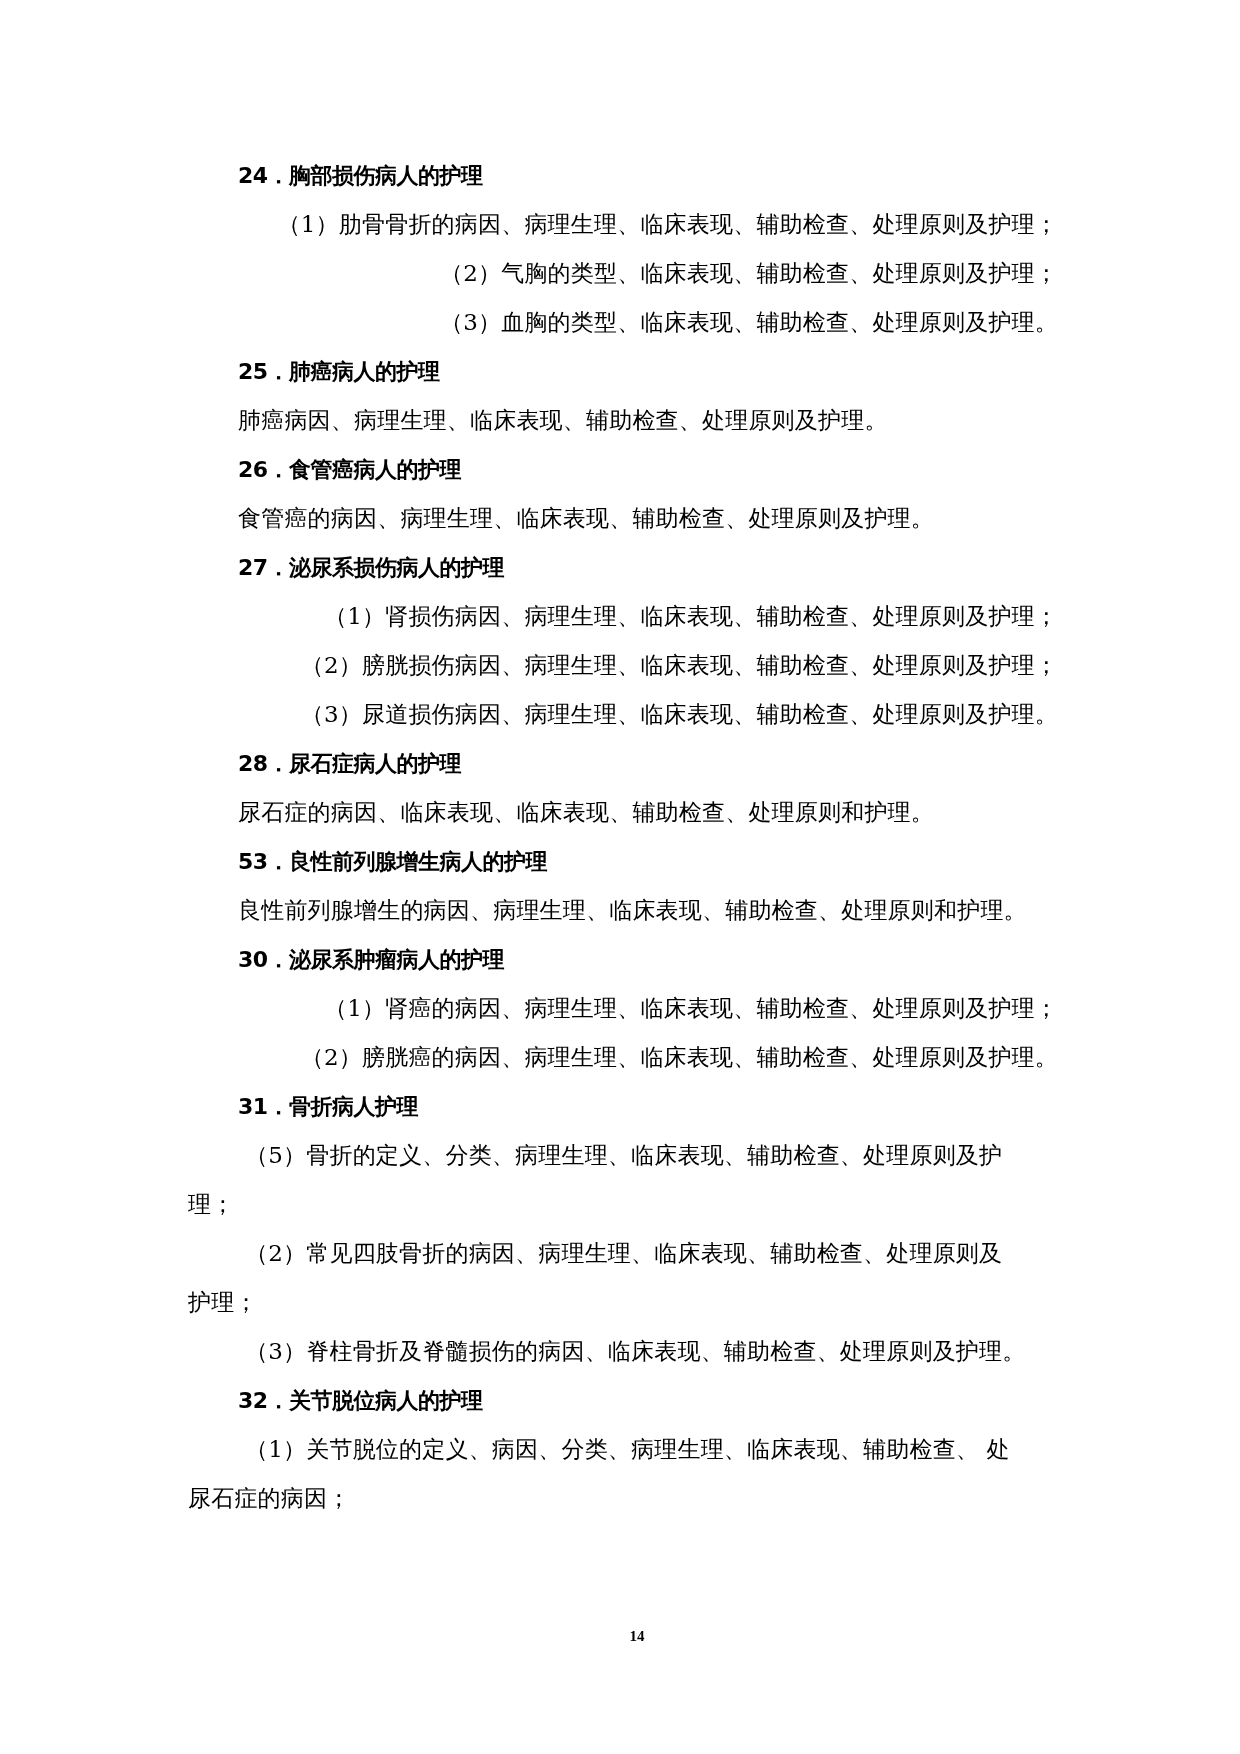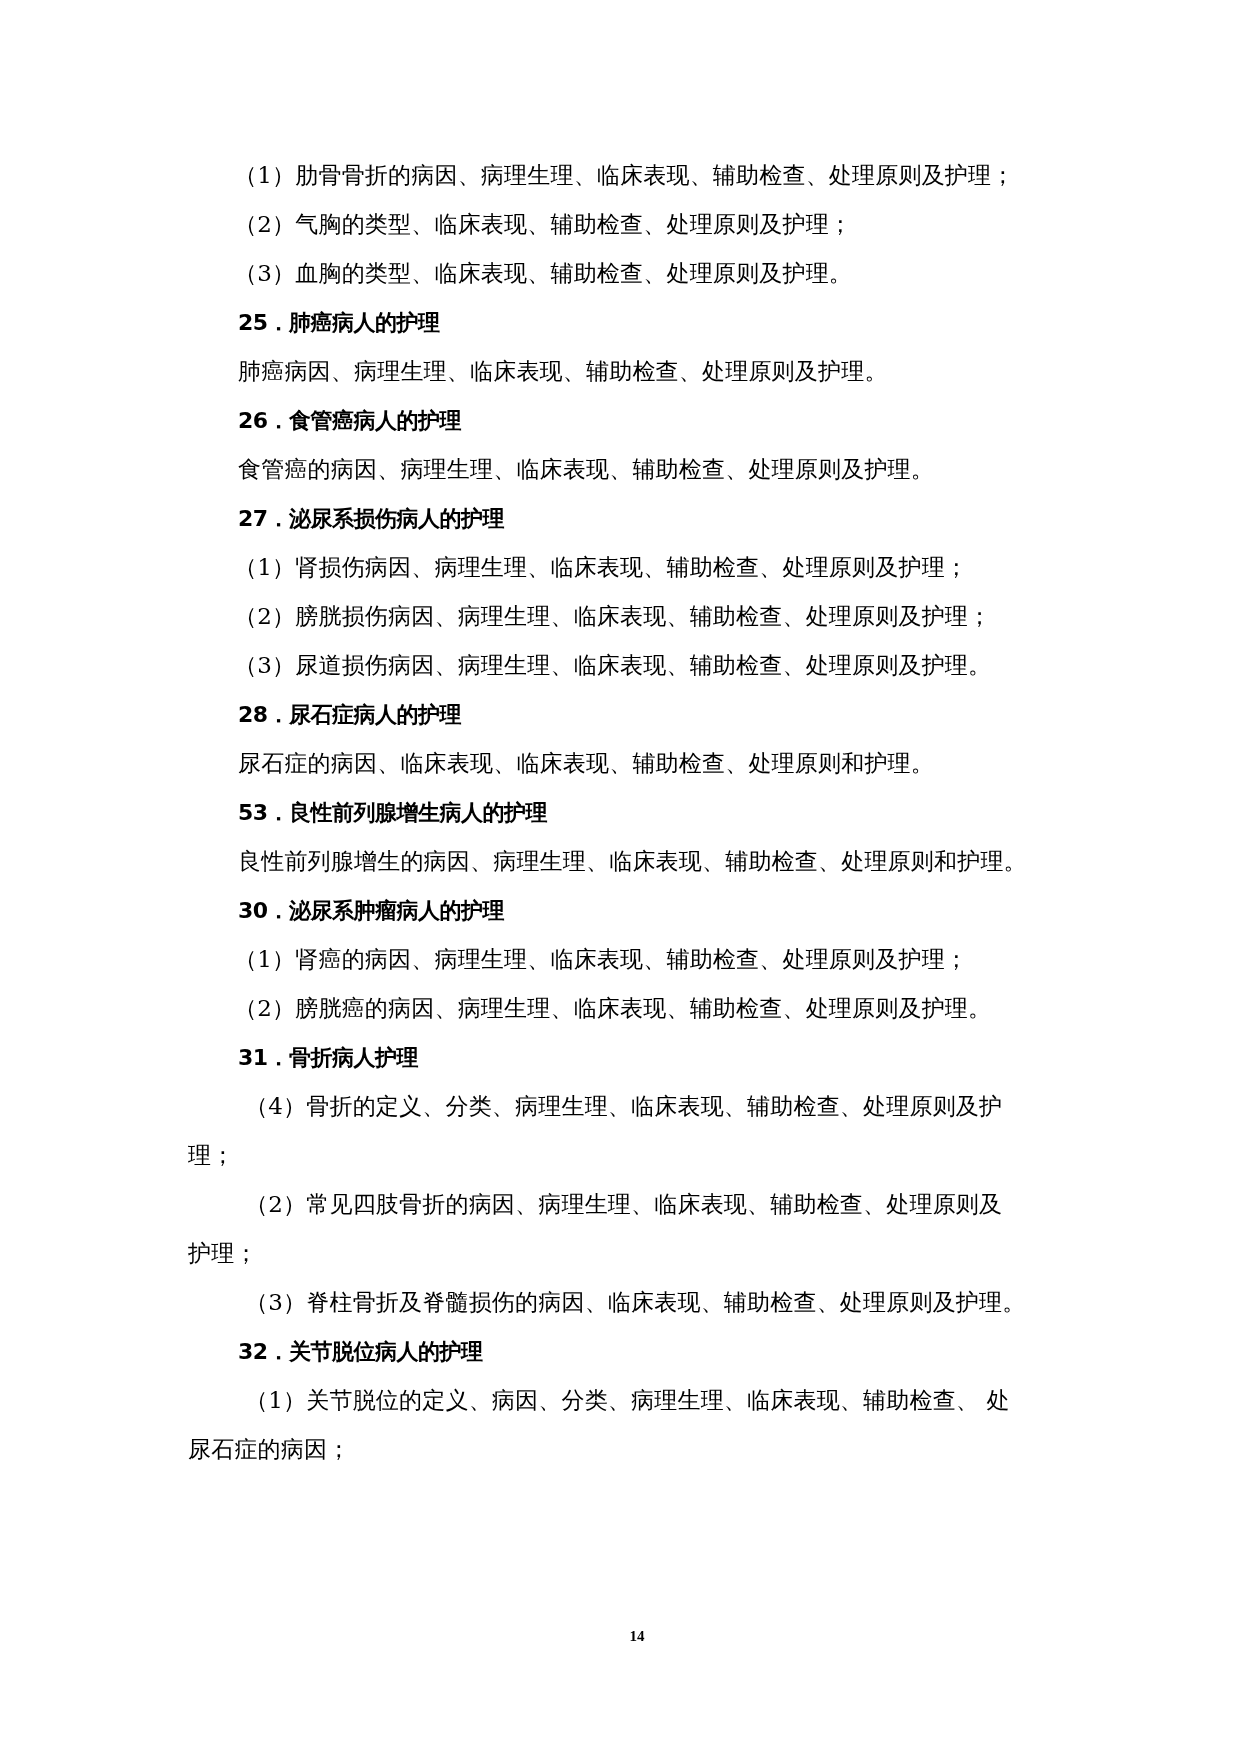--- a/index.html
+++ b/index.html
@@ -10,35 +10,36 @@
   }
   .page { position: absolute; left: 0; top: 0; width: 1240px; height: 1754px; }
   .content {
     position: absolute; left: 188px; top: 151px; width: 870px;
   }
   .line {
     height: 49px; line-height: 49px; font-size: 23px; white-space: nowrap;
     letter-spacing: 0.2px;
   }
   .heading { font-weight: bold; padding-left: 50px; font-family: "DejaVu Sans", "Liberation Sans", sans-serif; font-size: 22px; letter-spacing: -0.5px; }
-  .item { padding-left: 46px; }
+  .item { padding-left: 46px; text-align: right; }
   .body-plain { padding-left: 50px; }
   .item-indent { padding-left: 57px; }
   .cont { padding-left: 0; }
   .pagenum {
     position: absolute; left: 17px; width: 1240px; top: 1628px; text-align: center;
     font-family: Liberation Serif, serif; font-weight: bold; font-size: 15px;
   }
 </style>
 </head>
 <body>
 
 <div class="page">
   <div class="content">
 
+    <div class="line heading">24．胸部损伤病人的护理</div>
     <div class="line item">（1）肋骨骨折的病因、病理生理、临床表现、辅助检查、处理原则及护理；</div>
     <div class="line item">（2）气胸的类型、临床表现、辅助检查、处理原则及护理；</div>
     <div class="line item">（3）血胸的类型、临床表现、辅助检查、处理原则及护理。</div>
 
     <div class="line heading">25．肺癌病人的护理</div>
     <div class="line body-plain">肺癌病因、病理生理、临床表现、辅助检查、处理原则及护理。</div>
 
     <div class="line heading">26．食管癌病人的护理</div>
     <div class="line body-plain">食管癌的病因、病理生理、临床表现、辅助检查、处理原则及护理。</div>
 
@@ -51,21 +52,21 @@
     <div class="line body-plain">尿石症的病因、临床表现、临床表现、辅助检查、处理原则和护理。</div>
 
     <div class="line heading">53．良性前列腺增生病人的护理</div>
     <div class="line body-plain">良性前列腺增生的病因、病理生理、临床表现、辅助检查、处理原则和护理。</div>
 
     <div class="line heading">30．泌尿系肿瘤病人的护理</div>
     <div class="line item">（1）肾癌的病因、病理生理、临床表现、辅助检查、处理原则及护理；</div>
     <div class="line item">（2）膀胱癌的病因、病理生理、临床表现、辅助检查、处理原则及护理。</div>
 
     <div class="line heading">31．骨折病人护理</div>
-    <div class="line item-indent">（4）骨折的定义、分类、病理生理、临床表现、辅助检查、处理原则及护</div>
+    <div class="line item-indent">（5）骨折的定义、分类、病理生理、临床表现、辅助检查、处理原则及护</div>
     <div class="line cont">理；</div>
     <div class="line item-indent">（2）常见四肢骨折的病因、病理生理、临床表现、辅助检查、处理原则及</div>
     <div class="line cont">护理；</div>
     <div class="line item-indent">（3）脊柱骨折及脊髓损伤的病因、临床表现、辅助检查、处理原则及护理。</div>
 
     <div class="line heading">32．关节脱位病人的护理</div>
     <div class="line item-indent">（1）关节脱位的定义、病因、分类、病理生理、临床表现、辅助检查、 处</div>
     <div class="line cont">尿石症的病因；</div>
 
   </div>

